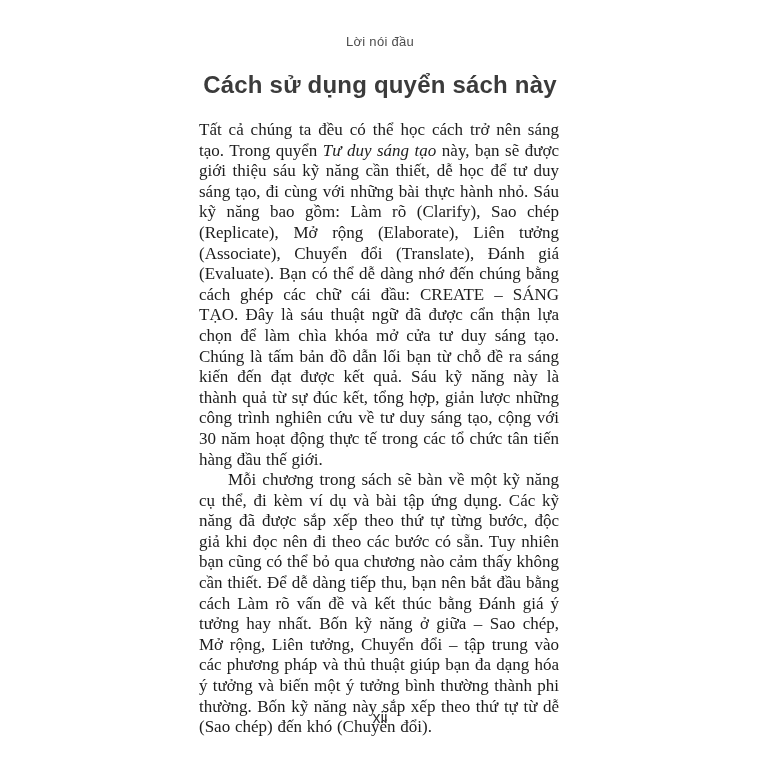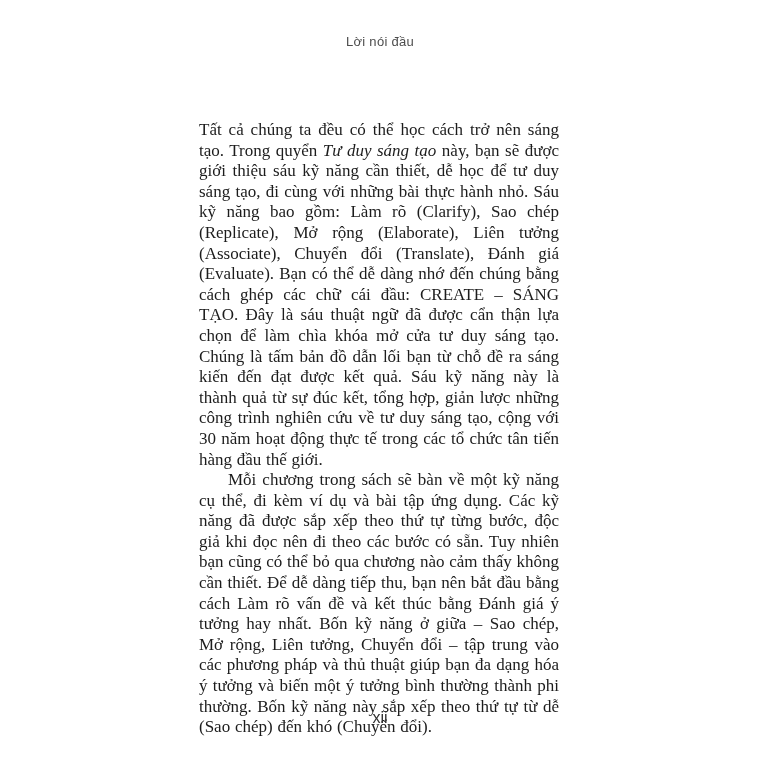--- a/index.html
+++ b/index.html
@@ -71,20 +71,21 @@
     font-size: 16px;
     color: var(--pagenum-color, #303030);
   }
 </style>
 </head>
 <body>
 
 <div class="page" style="--bg: #ffffff; --body-color: #1c1c1c; --title-color: #3b3b3b; --header-color: #4d4d4d; --pagenum-color: #303030;">
   <div class="running-header">Lời nói đầu</div>
 
+  <h1 class="page-title">Cách sử dụng quyển sách này</h1>
 
   <div class="body-text">
       <p class="para"><span>Tất cả chúng ta đều có thể học cách trở nên sáng tạo. Trong quyển </span><span class="italic">Tư duy sáng tạo</span><span> này, bạn sẽ được giới thiệu sáu kỹ năng cần thiết, dễ học để tư duy sáng tạo, đi cùng với những bài thực hành nhỏ. Sáu kỹ năng bao gồm: Làm rõ (Clarify), Sao chép (Replicate), Mở rộng (Elaborate), Liên tưởng (Associate), Chuyển đổi (Translate), Đánh giá (Evaluate). Bạn có thể dễ dàng nhớ đến chúng bằng cách ghép các chữ cái đầu: CREATE – SÁNG TẠO. Đây là sáu thuật ngữ đã được cẩn thận lựa chọn để làm chìa khóa mở cửa tư duy sáng tạo. Chúng là tấm bản đồ dẫn lối bạn từ chỗ đề ra sáng kiến đến đạt được kết quả. Sáu kỹ năng này là thành quả từ sự đúc kết, tổng hợp, giản lược những công trình nghiên cứu về tư duy sáng tạo, cộng với 30 năm hoạt động thực tế trong các tổ chức tân tiến hàng đầu thế giới.</span></p>
       <p class="para indent"><span>Mỗi chương trong sách sẽ bàn về một kỹ năng cụ thể, đi kèm ví dụ và bài tập ứng dụng. Các kỹ năng đã được sắp xếp theo thứ tự từng bước, độc giả khi đọc nên đi theo các bước có sẵn. Tuy nhiên bạn cũng có thể bỏ qua chương nào cảm thấy không cần thiết. Để dễ dàng tiếp thu, bạn nên bắt đầu bằng cách Làm rõ vấn đề và kết thúc bằng Đánh giá ý tưởng hay nhất. Bốn kỹ năng ở giữa – Sao chép, Mở rộng, Liên tưởng, Chuyển đổi – tập trung vào các phương pháp và thủ thuật giúp bạn đa dạng hóa ý tưởng và biến một ý tưởng bình thường thành phi thường. Bốn kỹ năng này sắp xếp theo thứ tự từ dễ (Sao chép) đến khó (Chuyển đổi).</span></p>
     </div>
 
   <div class="page-number">xii</div>
 </div>
 
 </body></html>

